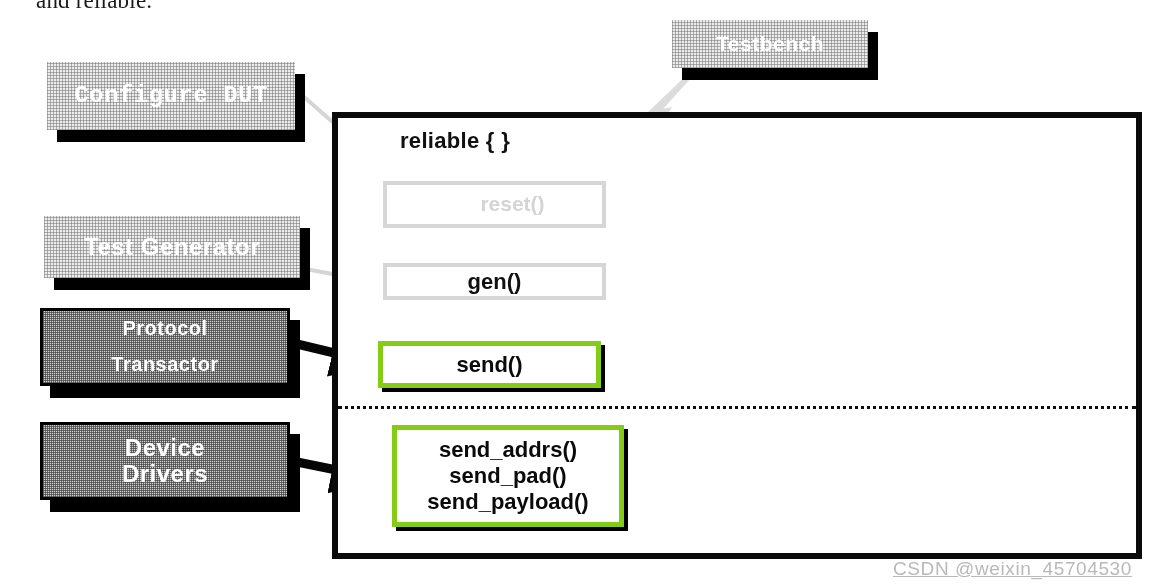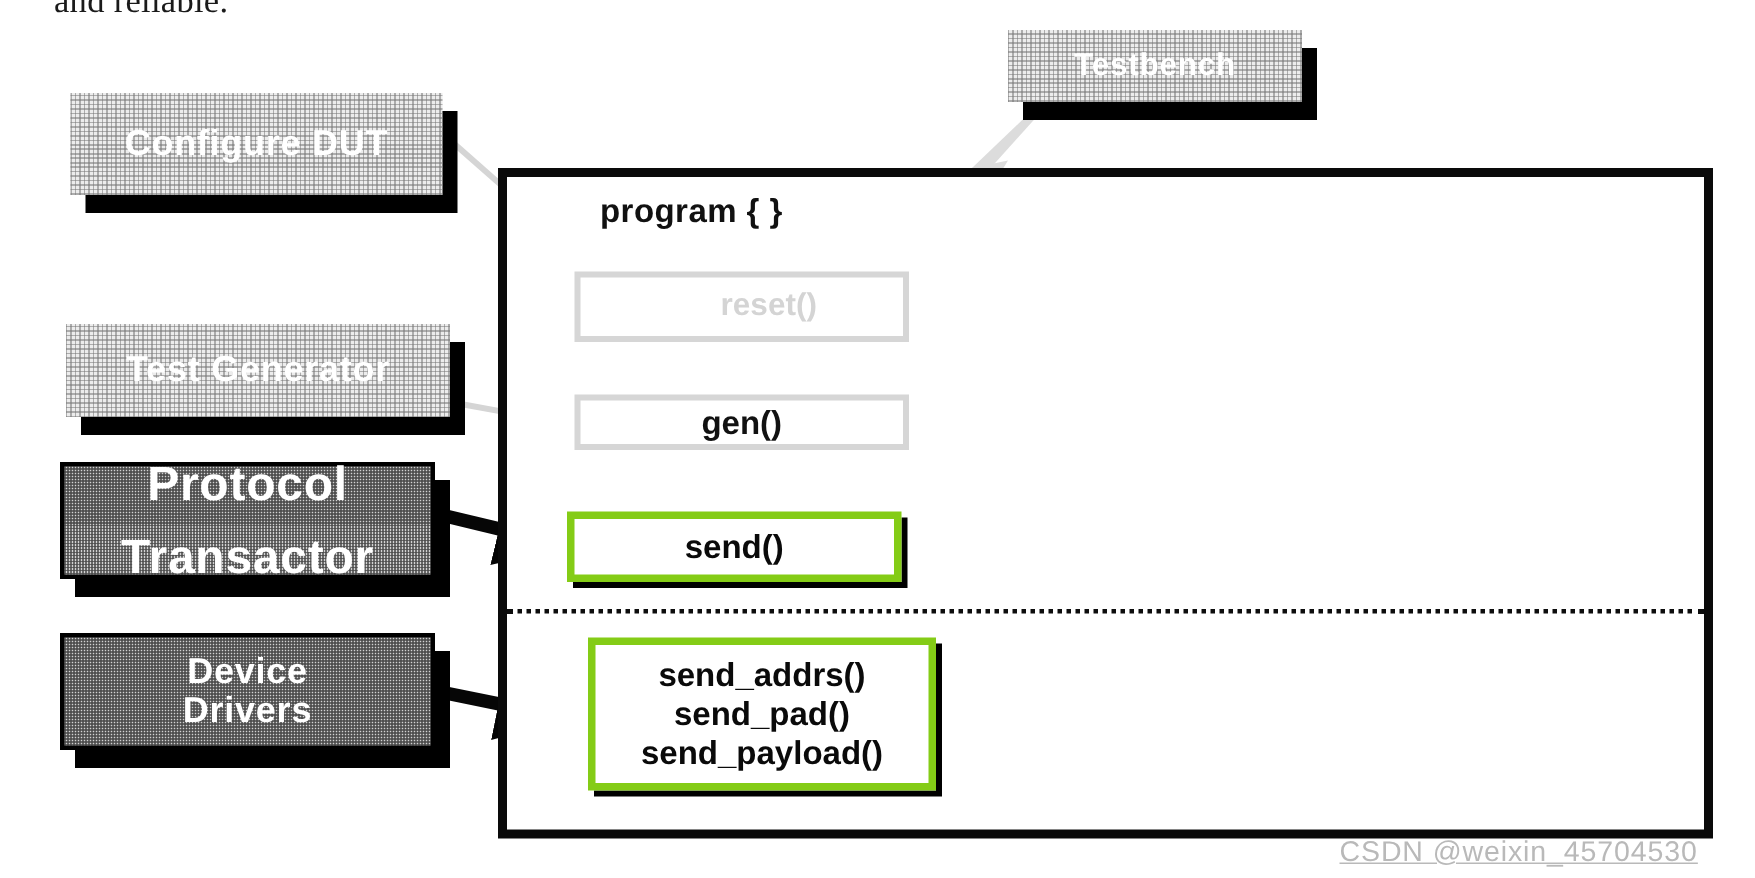--- a/index.html
+++ b/index.html
@@ -190,21 +190,21 @@
 
     <line x1="494" y1="388" x2="494" y2="423" stroke="#d3d3d3" stroke-width="5" marker-end="url(#arrow-light)"></line>
 
     <line x1="297" y1="344" x2="376" y2="363" stroke="#060606" stroke-width="9" marker-end="url(#arrow-bold)"></line>
 
     <line x1="297" y1="462" x2="376" y2="478" stroke="#060606" stroke-width="9" marker-end="url(#arrow-bold)"></line>
   </svg>
 
   <div id="program-frame"></div>
 
-  <div id="program-label">program { }</div>
+  <div id="program-label">reliable { }</div>
 
   <div id="partition-line"></div>
 
   <div class="method-box ghost" style="left:383px; top:181px; width:223px; height:47px;padding-left:36px;">
     <span class="line">reset()</span>
   </div>
 
   <div class="method-box ghost-frame" style="left:383px; top:263px; width:223px; height:37px;">
     <span class="line">gen()</span>
   </div>
@@ -219,37 +219,37 @@
     <span class="line">send_payload()</span>
   </div>
 
   <div class="callout light" style="left:672px; top:20px; width:196px; height:48px;">
     <div class="shadow"></div>
     <div class="face" style="font-size:21px;">
       <span class="line">Testbench</span>
     </div>
   </div>
 
-  <div class="callout light" style="left:47px; top:62px; width:248px; height:68px;">
+  <div class="callout light" style="left:47px; top:62px; width:248px; height:68px;font-family:Liberation Mono, monospace;">
     <div class="shadow"></div>
     <div class="face" style="font-size:24px;">
       <span class="line">Configure DUT</span>
     </div>
   </div>
 
   <div class="callout light" style="left:44px; top:216px; width:256px; height:62px;">
     <div class="shadow"></div>
     <div class="face" style="font-size:24px;">
       <span class="line">Test Generator</span>
     </div>
   </div>
 
   <div class="callout dark" style="left:40px; top:308px; width:250px; height:78px;">
     <div class="shadow"></div>
-    <div class="face" style="font-size:32px;gap:14px;">
+    <div class="face" style="font-size:20px;gap:14px;">
       <span class="line">Protocol</span>
       <span class="line">Transactor</span>
     </div>
   </div>
 
   <div class="callout dark" style="left:40px; top:422px; width:250px; height:78px;">
     <div class="shadow"></div>
     <div class="face" style="font-size:24px;">
       <span class="line">Device</span>
       <span class="line">Drivers</span>

